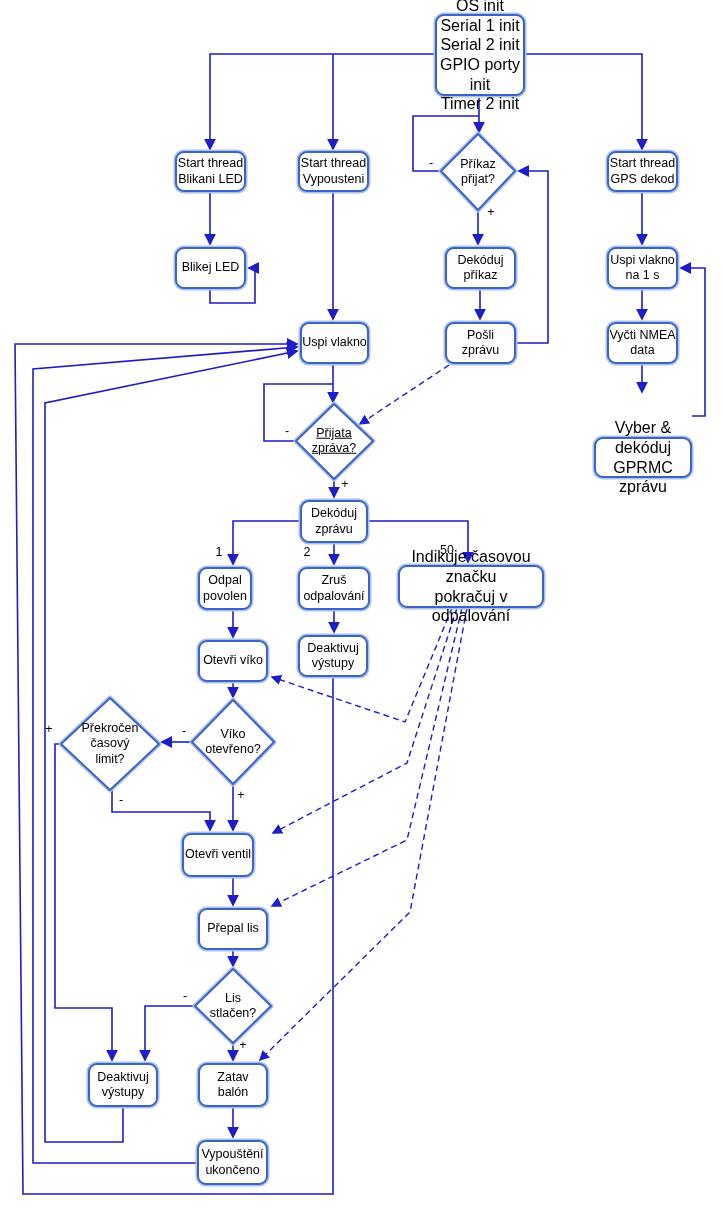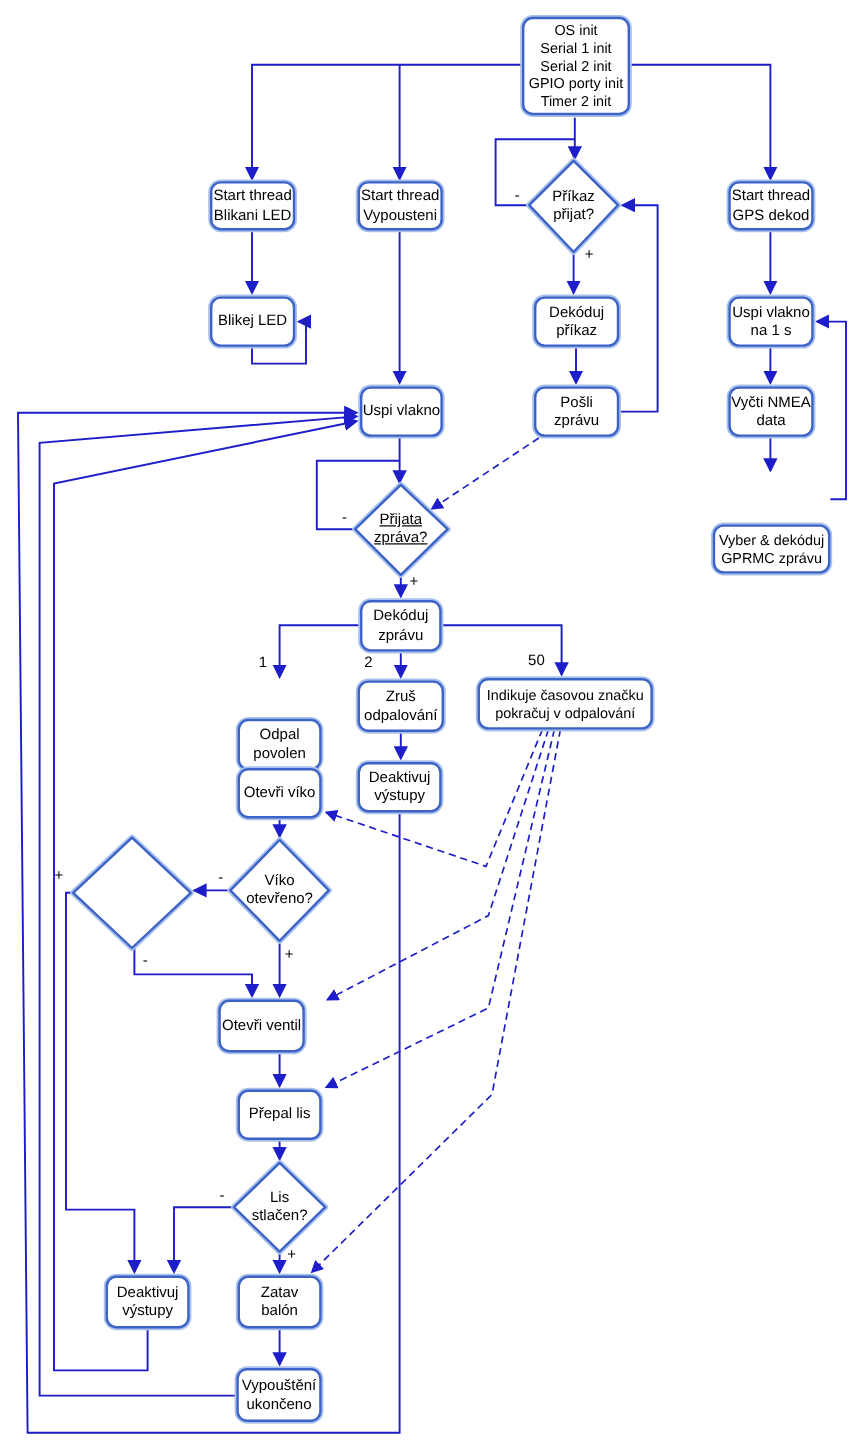--- a/index.html
+++ b/index.html
@@ -8,21 +8,21 @@
   .stage svg{position:absolute;left:0;top:0;}
   .edge{fill:none;stroke:#1d1dc9;stroke-width:1.6;}
   .edge.dashed{stroke-dasharray:6 4;stroke-width:1.4;}
   .dhalo{fill:#ffffff;stroke:#a9c1ed;stroke-width:5;stroke-linejoin:round;}
   .dmain{fill:#ffffff;stroke:#3c63c6;stroke-width:2;stroke-linejoin:round;}
   .node{position:absolute;box-sizing:border-box;background:#ffffff;
         border:2px solid #3c63c6;border-radius:9px;box-shadow:0 0 0 1.5px #a9c1ed;
         display:flex;align-items:center;justify-content:center;text-align:center;
         font-size:12.5px;line-height:1.22;color:#000;}
   .node span, .dtext span{white-space:pre-line;}
-  .small{font-size:12px;}
+  .small{font-size:16px;}
   .dtext{position:absolute;transform:translate(-50%,-50%);display:flex;align-items:center;
          justify-content:center;text-align:center;font-size:12.5px;line-height:1.22;color:#000;}
   .elabel{position:absolute;transform:translate(-50%,-50%);font-size:12.5px;color:#000;}
 </style>
 </head>
 <body>
 
 <div class="stage">
 
   <svg width="722" height="1210" viewBox="0 0 722 1210">
@@ -139,21 +139,21 @@
 data</span>
     </div>
   <div class="node small" style="left:594px;top:395px;width:98px;height:41px;margin-top:42px;">
       <span>Vyber &amp; dekóduj
 GPRMC zprávu</span>
     </div>
   <div class="node" style="left:300px;top:500px;width:68px;height:43px;">
       <span>Dekóduj
 zprávu</span>
     </div>
-  <div class="node" style="left:198px;top:567px;width:70px;height:43px;margin-top:32px;">
+  <div class="node" style="left:198px;top:567px;width:54px;height:43px;">
       <span>Odpal
 povolen</span>
     </div>
   <div class="node" style="left:298px;top:567px;width:72px;height:43px;">
       <span>Zruš
 odpalování</span>
     </div>
   <div class="node small" style="left:398px;top:565px;width:146px;height:43px;">
       <span>Indikuje časovou značku
 pokračuj v odpalování</span>
@@ -188,20 +188,25 @@
       <span>Příkaz
 přijat?</span>
     </div>
   <div class="dtext" style="left:334px;top:441px;width:70px;text-decoration:underline;">
       <span>Přijata
 zpráva?</span>
     </div>
   <div class="dtext" style="left:233px;top:742px;width:80px;">
       <span>Víko
 otevřeno?</span>
+    </div>
+  <div class="dtext" style="left:110px;top:744px;width:80px;">
+      <span>Překročen
+časový
+limit?</span>
     </div>
   <div class="dtext" style="left:233px;top:1006px;width:70px;">
       <span>Lis
 stlačen?</span>
     </div>
 
   <span class="elabel" style="left:431px;top:163px;">-</span>
   <span class="elabel" style="left:491px;top:212px;">+</span>
   <span class="elabel" style="left:287px;top:431px;">-</span>
   <span class="elabel" style="left:345px;top:484px;">+</span>

